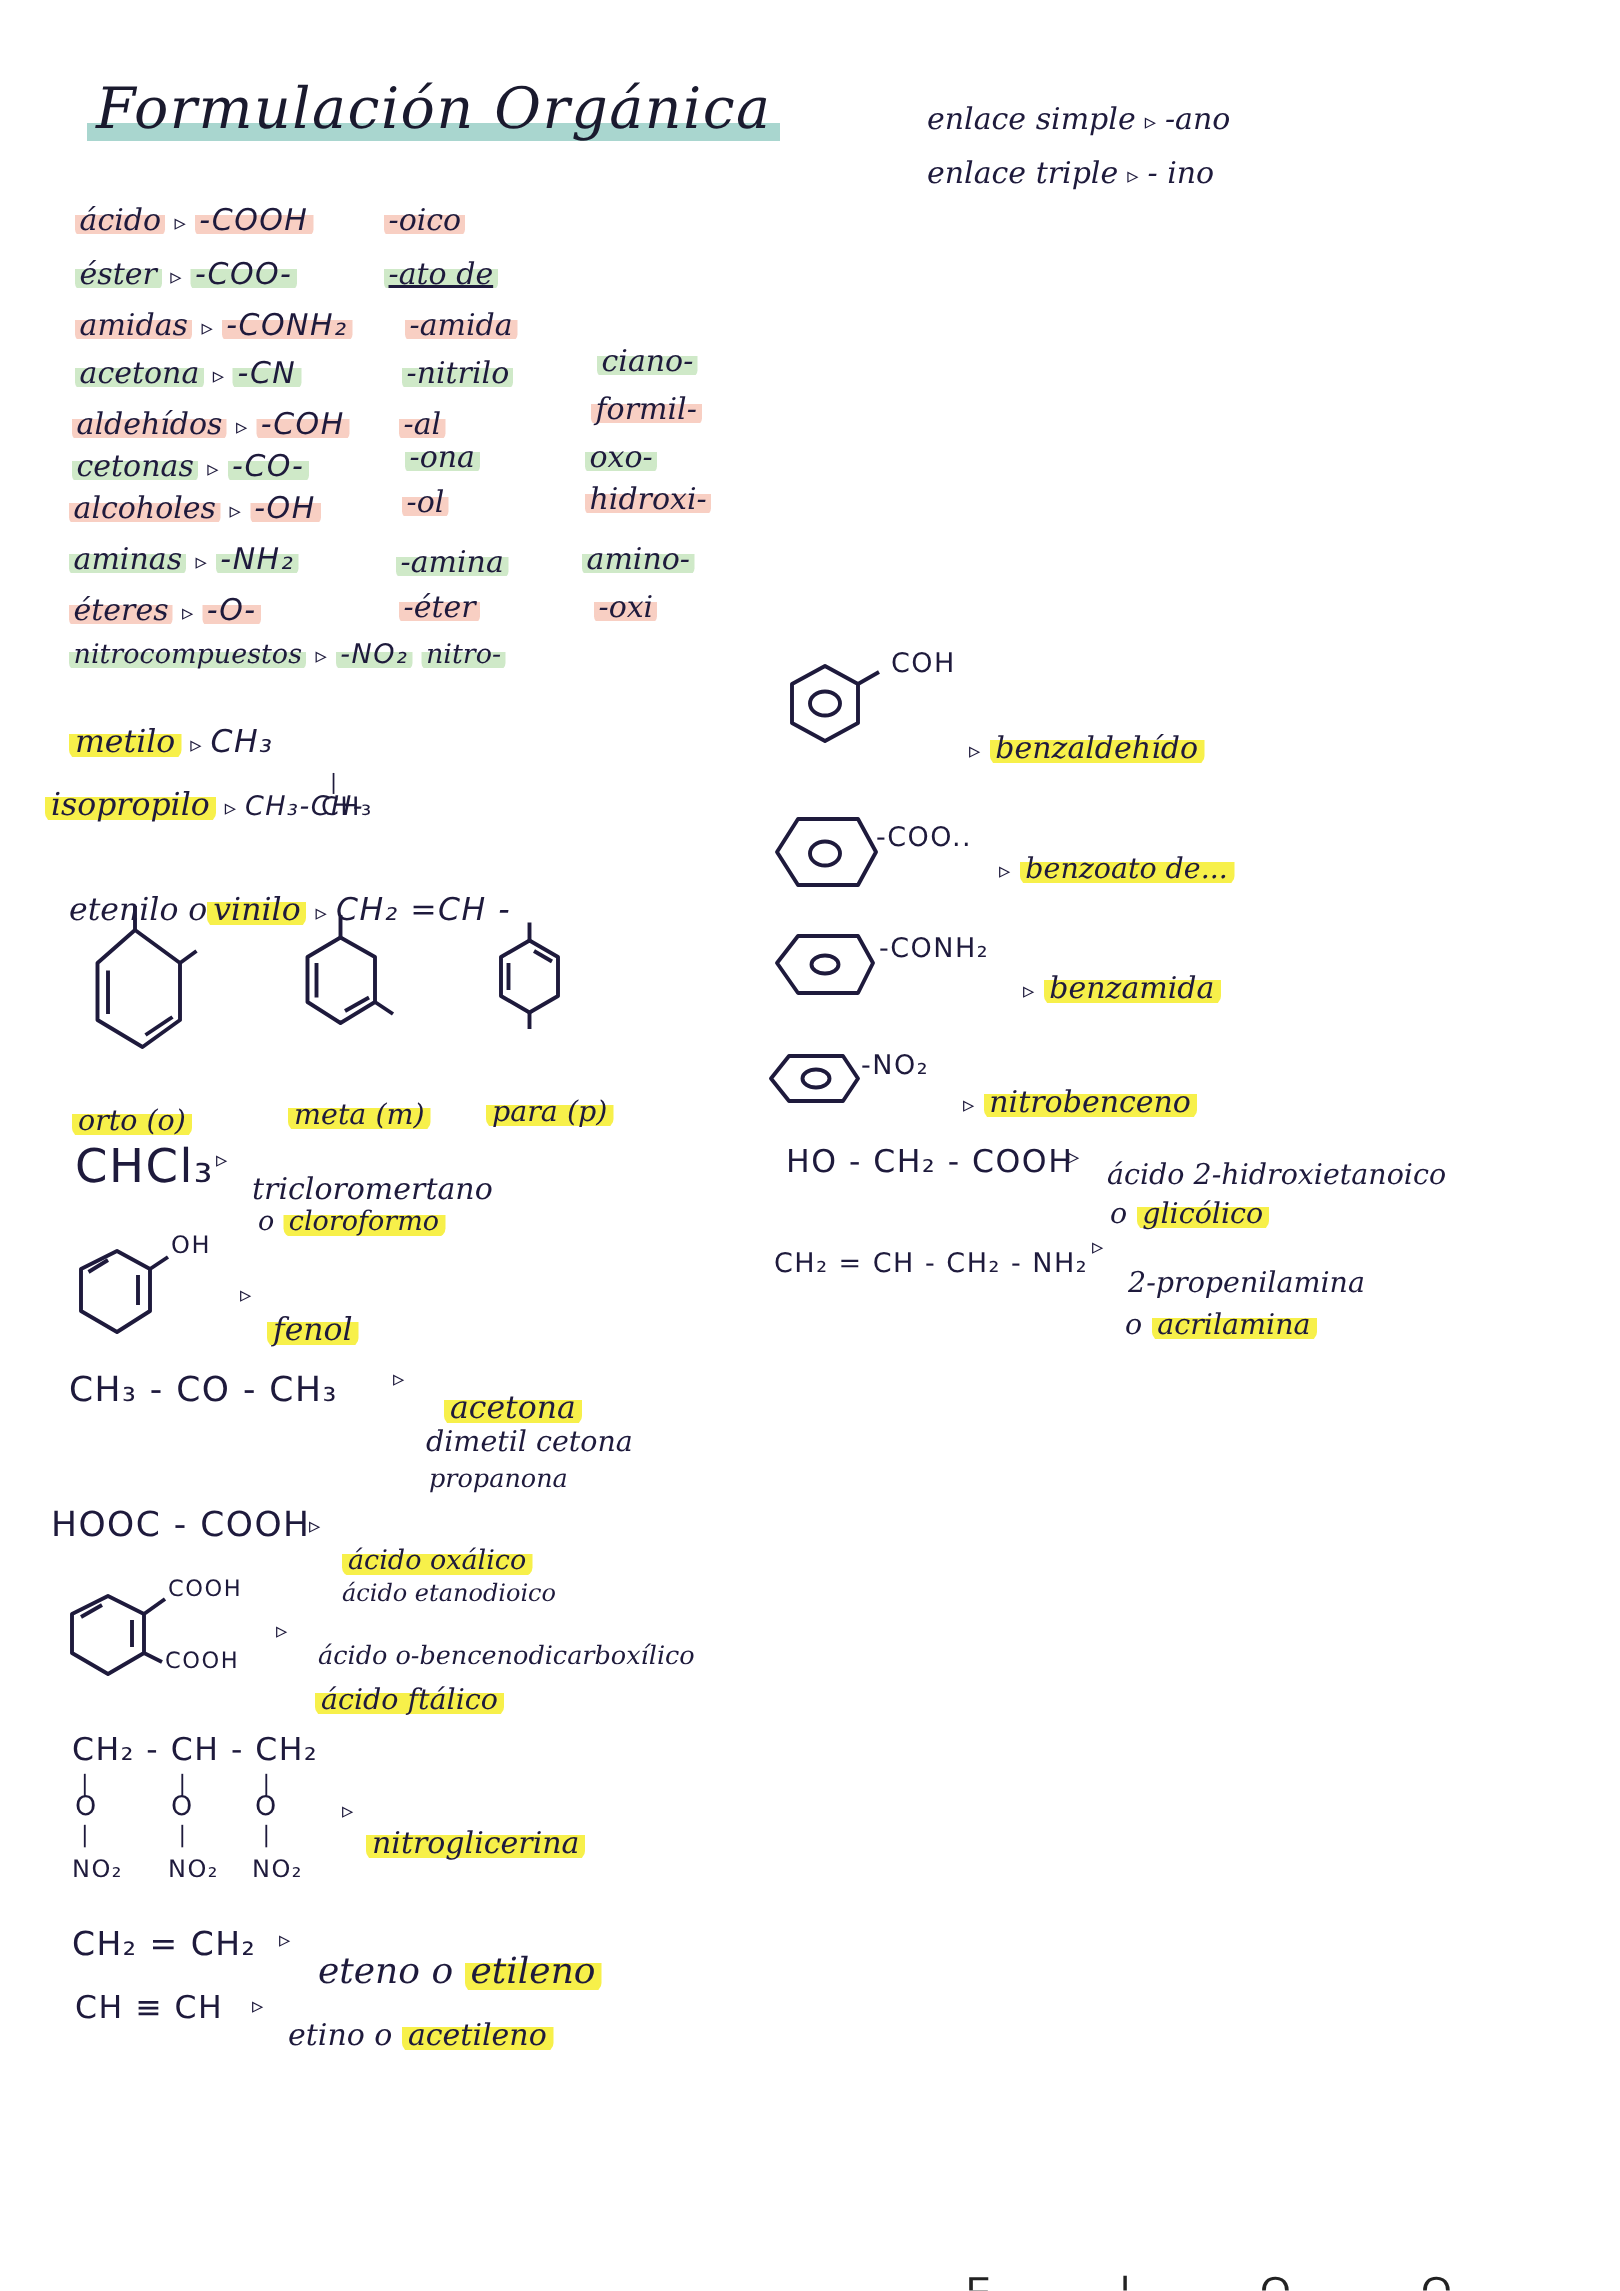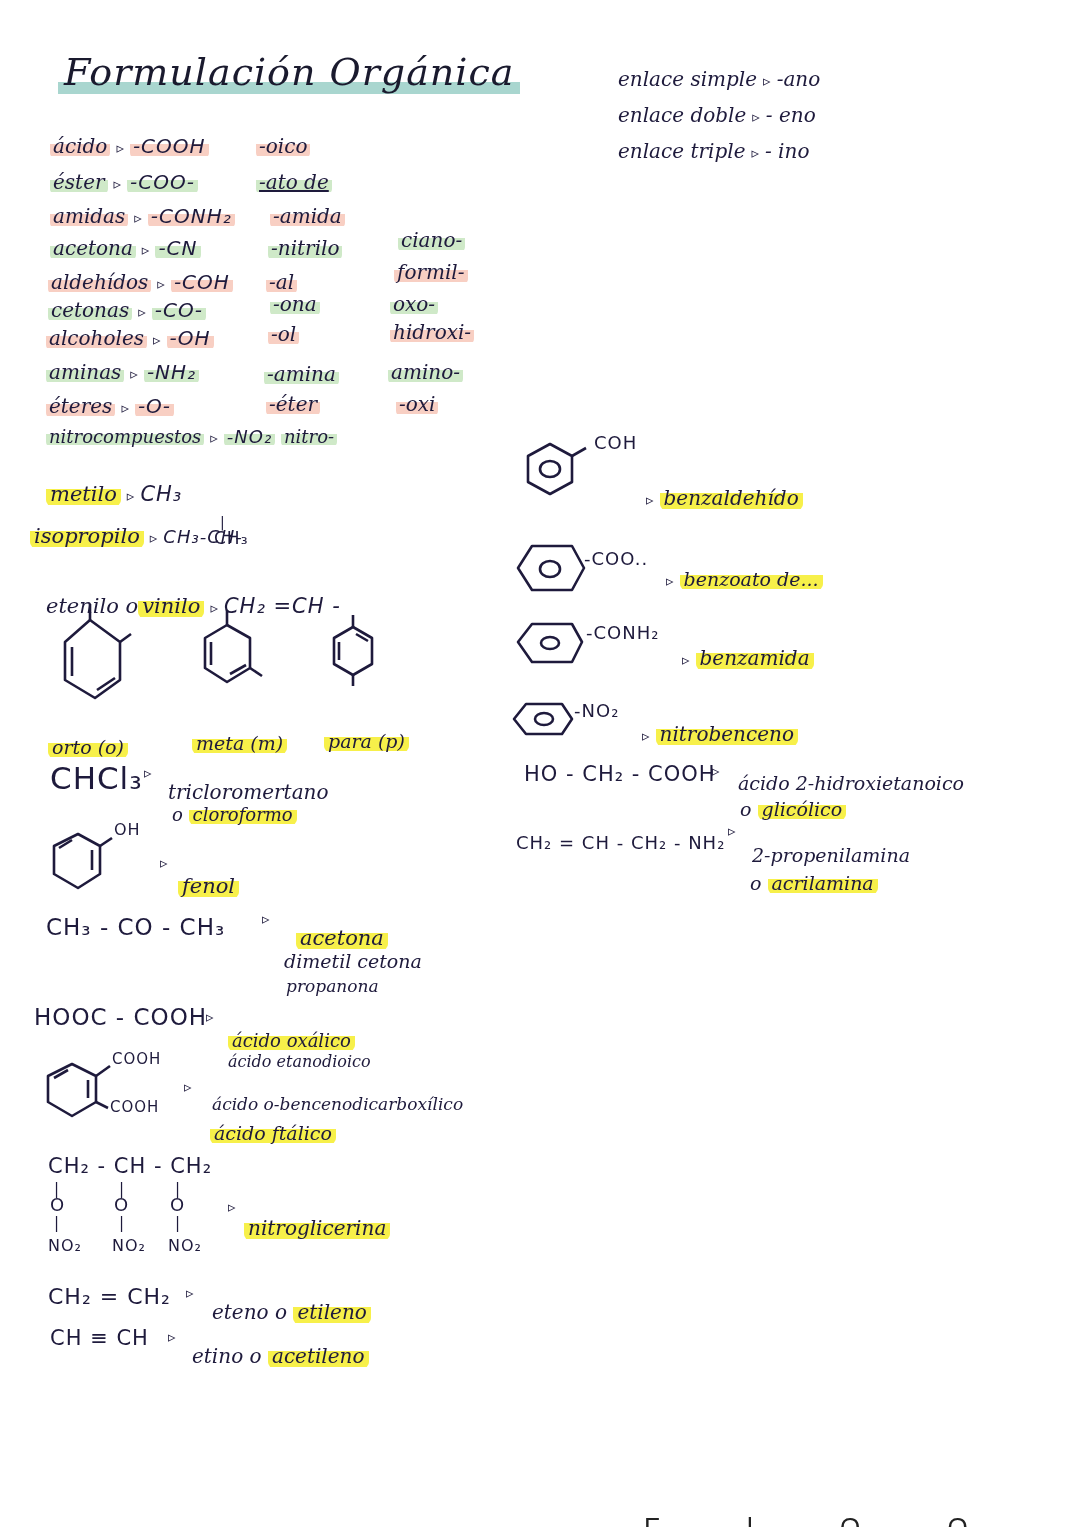--- a/index.html
+++ b/index.html
@@ -24,21 +24,20 @@
   .ring { fill: none; stroke: #1e1a3c; stroke-width: 2.6; stroke-linejoin: round; }
   .footer { font-family: "Liberation Sans", sans-serif; font-size: 26px; color: #222; letter-spacing: 40px; }
 </style>
 </head>
 <body>
 
 <div class="abs title hand" style="left:58px; top:18px;">Formulación Orgánica</div>
 
 <div class="abs hand" style="left:618px; top:30px; font-size:20px; line-height:34px;">
   <div><span>enlace simple</span><span class="arrow">▹</span><span>-ano</span></div>
-  <div><span>enlace doble</span><span class="arrow">▹</span><span>- eno</span></div>
   <div><span>enlace triple</span><span class="arrow">▹</span><span>- ino</span></div>
 </div>
 
 <div>
 
   <div class="abs hand fs-row" style="left:50px; top:102px;"><span class="hl-pink">ácido</span><span class="arrow">▹</span><span class="formula hl-pink">-COOH</span></div>
   <div class="abs hand fs-row" style="left:256px; top:102px;"><span class="hl-pink">-oico</span></div>
 
   <div class="abs hand fs-row" style="left:50px; top:138px;"><span class="hl-green">éster</span><span class="arrow">▹</span><span class="formula hl-green">-COO-</span></div>
   <div class="abs hand fs-row" style="left:256px; top:138px;text-decoration:underline;"><span class="hl-green">-ato de</span></div>
@@ -160,21 +159,21 @@
   <div class="abs formula" style="left:175px; top:1180px; font-size:15px;">|</div>
   <div class="abs formula" style="left:170px; top:1194px; font-size:18px;">O</div>
   <div class="abs formula" style="left:175px; top:1214px; font-size:15px;">|</div>
   <div class="abs formula" style="left:168px; top:1236px; font-size:16px;">NO₂</div>
 </div>
 <div class="abs arrow" style="left:222px; top:1198px;">▹</div>
 <div class="abs hand" style="left:244px; top:1184px; font-size:20px;"><span class="hl-yellow">nitroglicerina</span></div>
 
 <div class="abs formula" style="left:48px; top:1284px; font-size:22px;">CH₂ = CH₂</div>
 <div class="abs arrow" style="left:180px; top:1284px;">▹</div>
-<div class="abs hand" style="left:212px; top:1268px; font-size:20px;"><span>eteno o</span> <span class="hl-yellow">etileno</span></div>
+<div class="abs hand" style="left:212px; top:1268px; font-size:24px;"><span>eteno o</span> <span class="hl-yellow">etileno</span></div>
 
 <div class="abs formula" style="left:50px; top:1326px; font-size:21px;">CH ≡ CH</div>
 <div class="abs arrow" style="left:162px; top:1328px;">▹</div>
 <div class="abs hand" style="left:192px; top:1312px; font-size:20px;"><span>etino o</span> <span class="hl-yellow">acetileno</span></div>
 
 <svg style="left:524px; top:440px;" width="60" height="60">
   <polygon class="ring" points="26,4 48,16 48,42 26,54 4,42 4,16"></polygon>
   <ellipse class="ring" cx="26" cy="29" rx="10" ry="8"></ellipse>
   <line class="ring" x1="48" y1="16" x2="62" y2="8"></line>
 </svg>

